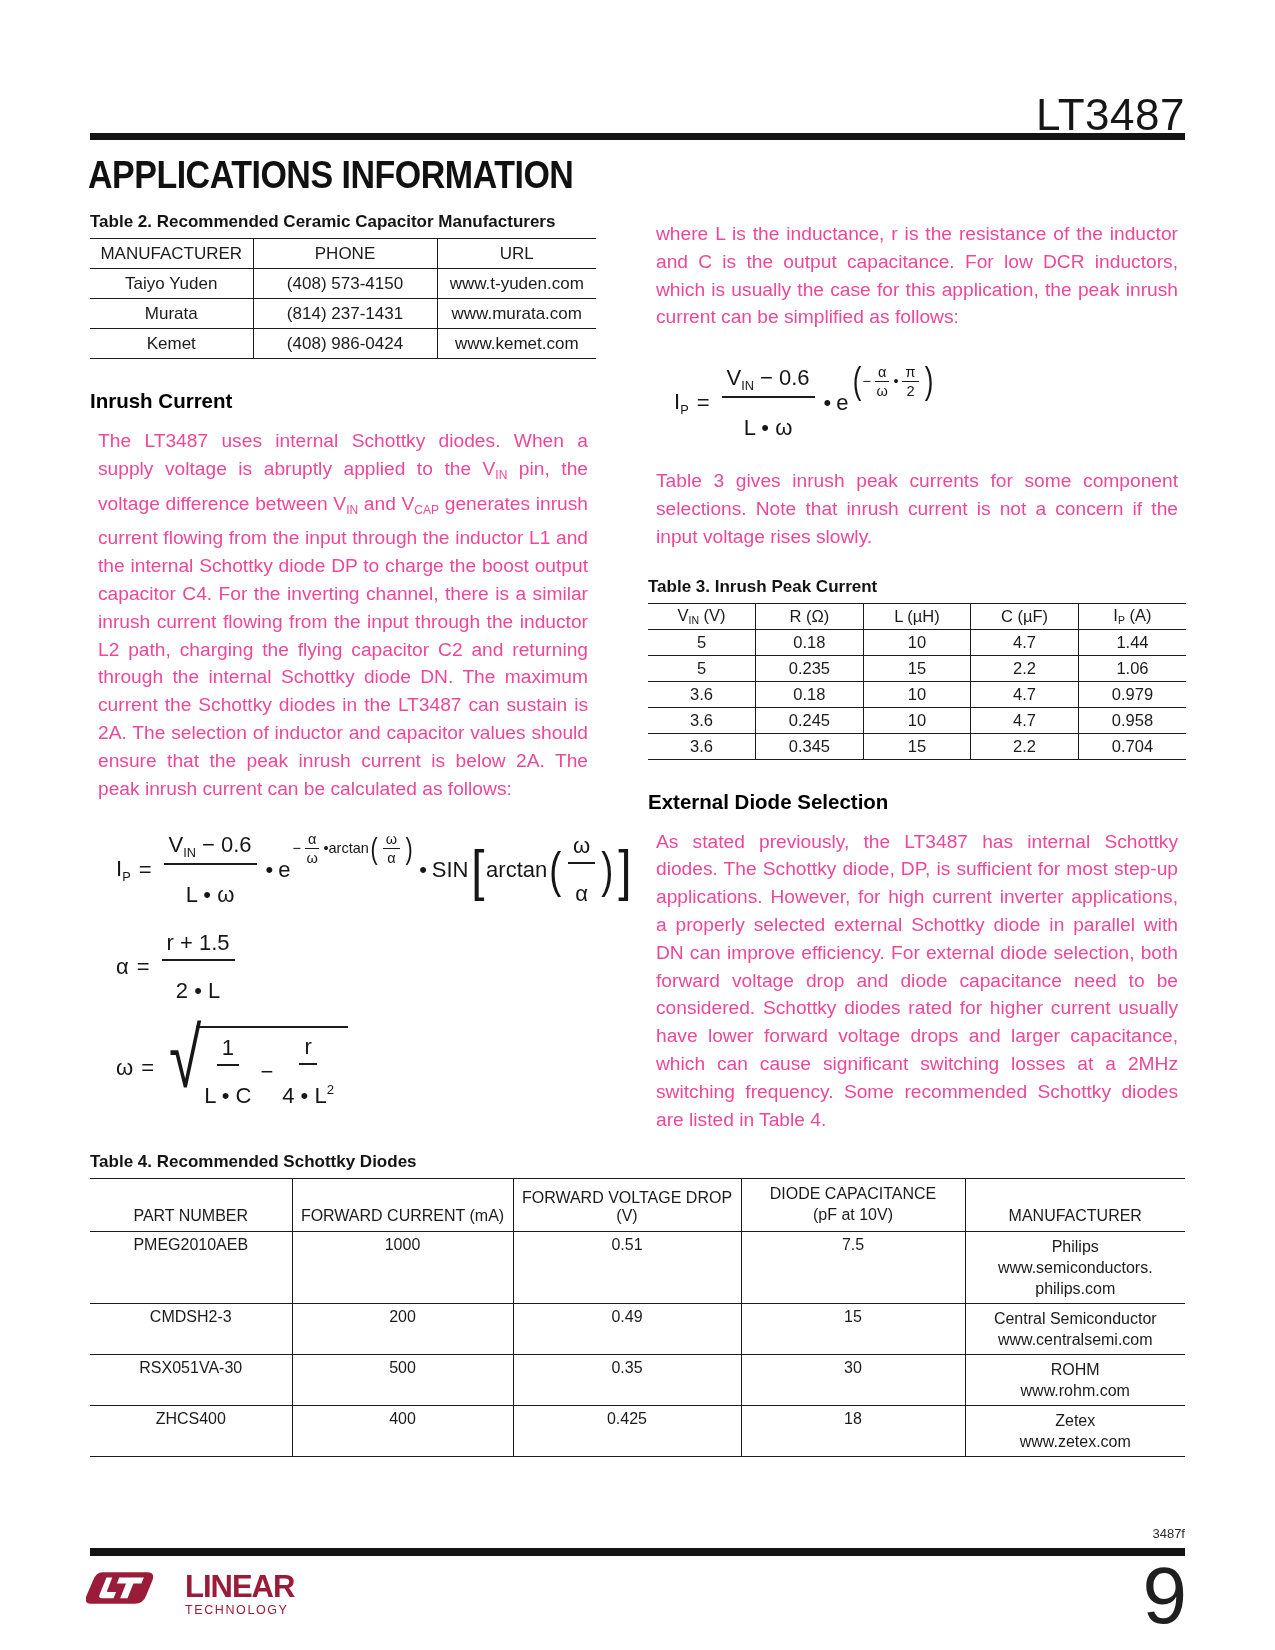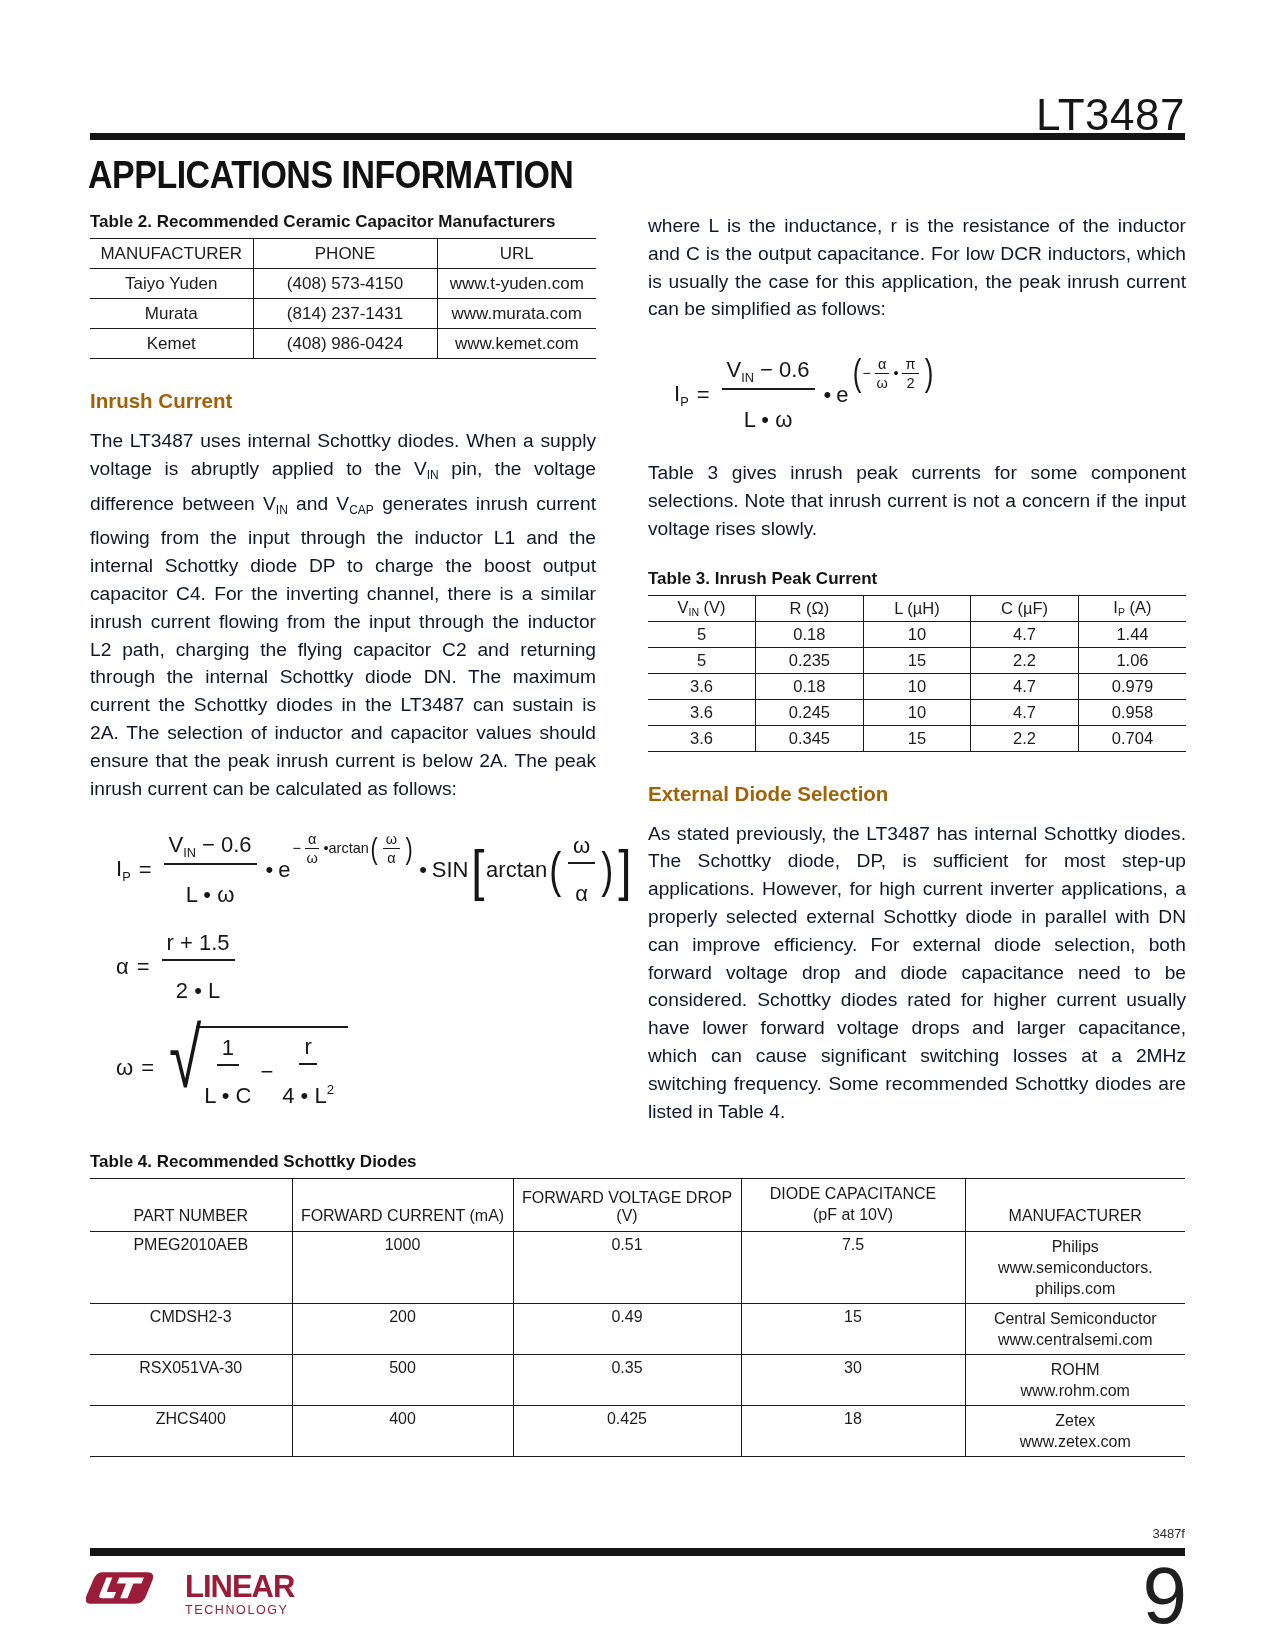--- a/index.html
+++ b/index.html
@@ -12,22 +12,22 @@
   .header-rule{position:absolute;left:90px;top:133px;width:1095px;height:7px;background:#141414}
   .section-title{position:absolute;left:88px;top:153px;font-size:34px;font-weight:800;letter-spacing:-0.5px;
                  transform:scaleY(1.12);transform-origin:left top;color:#111}
 
   
   .col{position:absolute;top:212px}
   .col-left{left:90px;width:506px}
   .col-right{left:648px;width:538px}
 
   .tcap{font-size:17px;font-weight:700;margin:0 0 6px 0;color:#141414}
-  .subhead{font-size:20.5px;font-weight:700;margin:30px 0 14px 0;color:#a16207}
-  .body{font-size:19.2px;line-height:27.8px;text-align:justify;margin:0;color:#0f172a}
+  .subhead{font-size:20.5px;font-weight:700;margin:30px 0 14px 0;color:#000000}
+  .body{font-size:19.2px;line-height:27.8px;text-align:justify;margin:8px;color:#ec4899}
   .body sub{font-size:12px;vertical-align:-4px}
 
   
   .datatable{border-collapse:collapse;table-layout:fixed;width:100%;border-bottom:1.8px solid #1b1b1b}
   .datatable th,.datatable td{border-top:1.8px solid #1b1b1b;border-left:1.5px solid #1b1b1b;
         text-align:center;color:#1b1b1b;padding:3px 2px;overflow:hidden}
   .datatable tr > :first-child{border-left:none}
   .datatable th{font-weight:400}
   .t2 th,.t2 td{font-size:17px;height:30px}
   .t3 th,.t3 td{font-size:16.5px;height:26px;padding:1px 2px}

